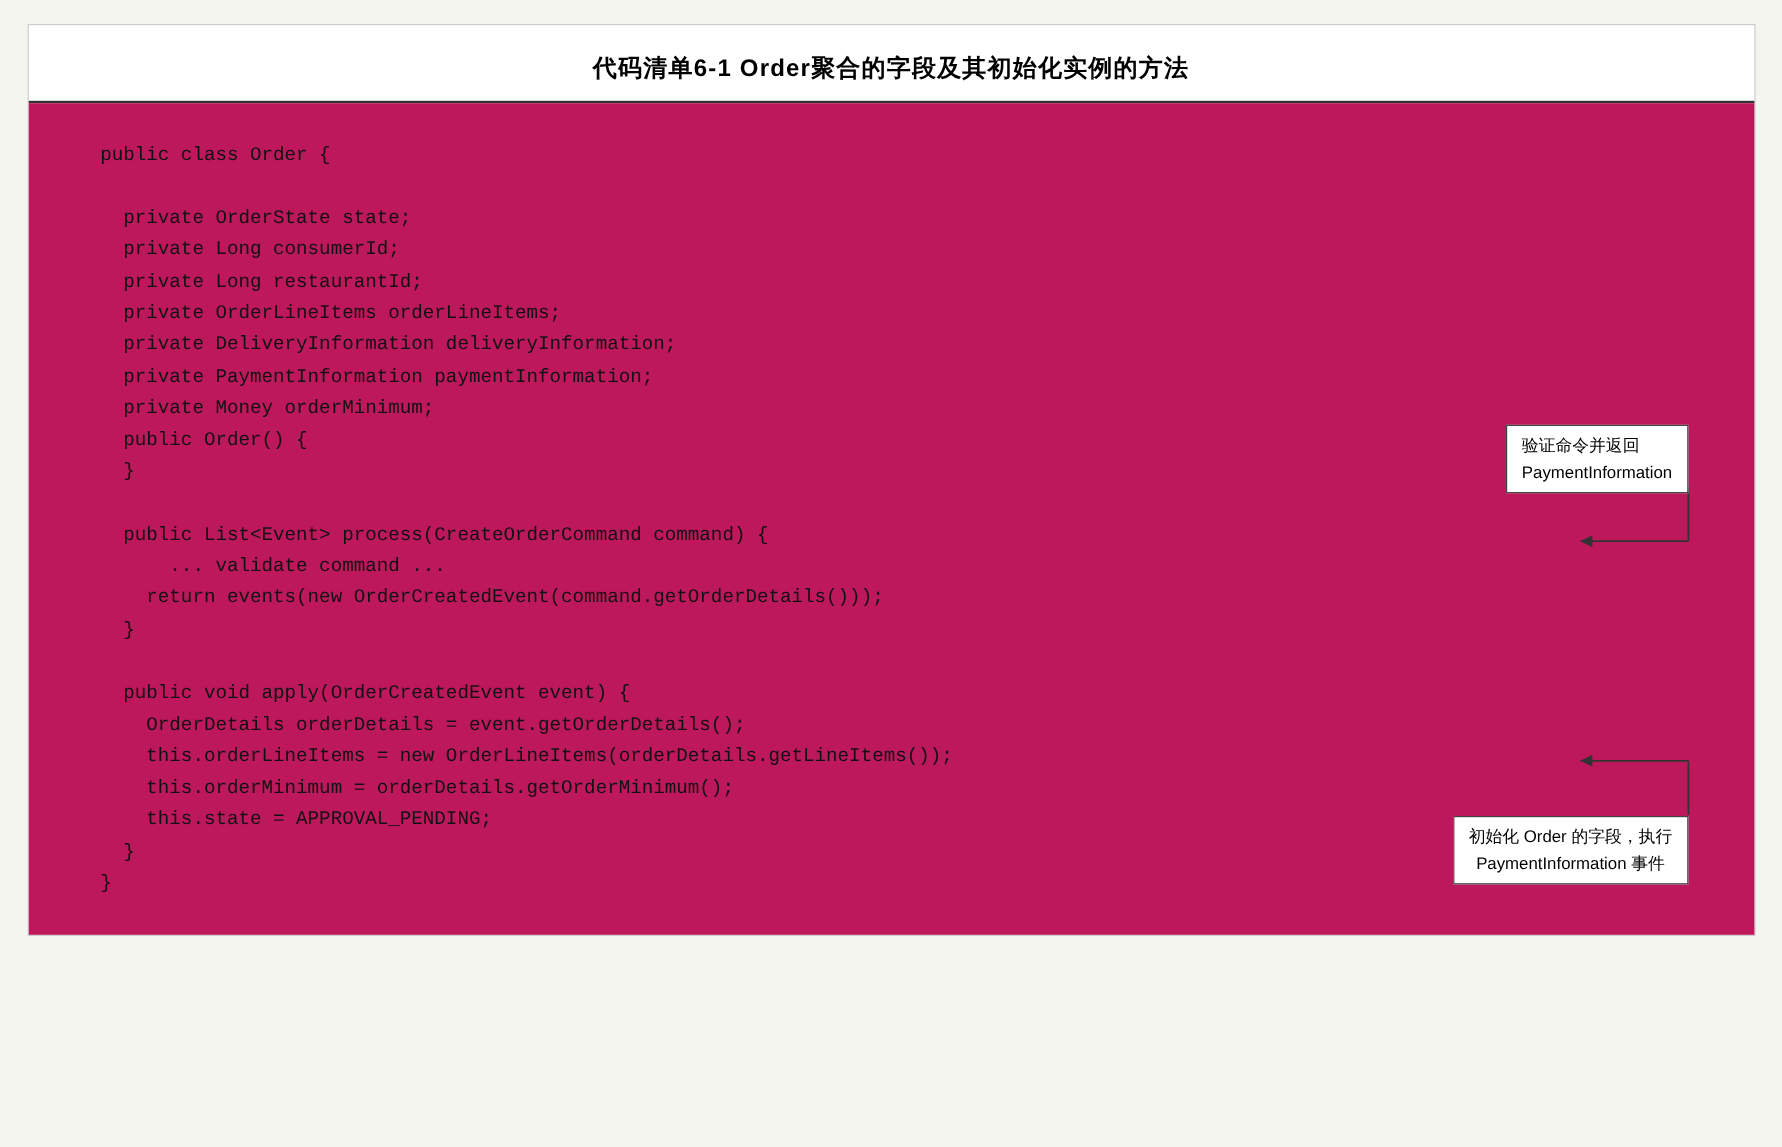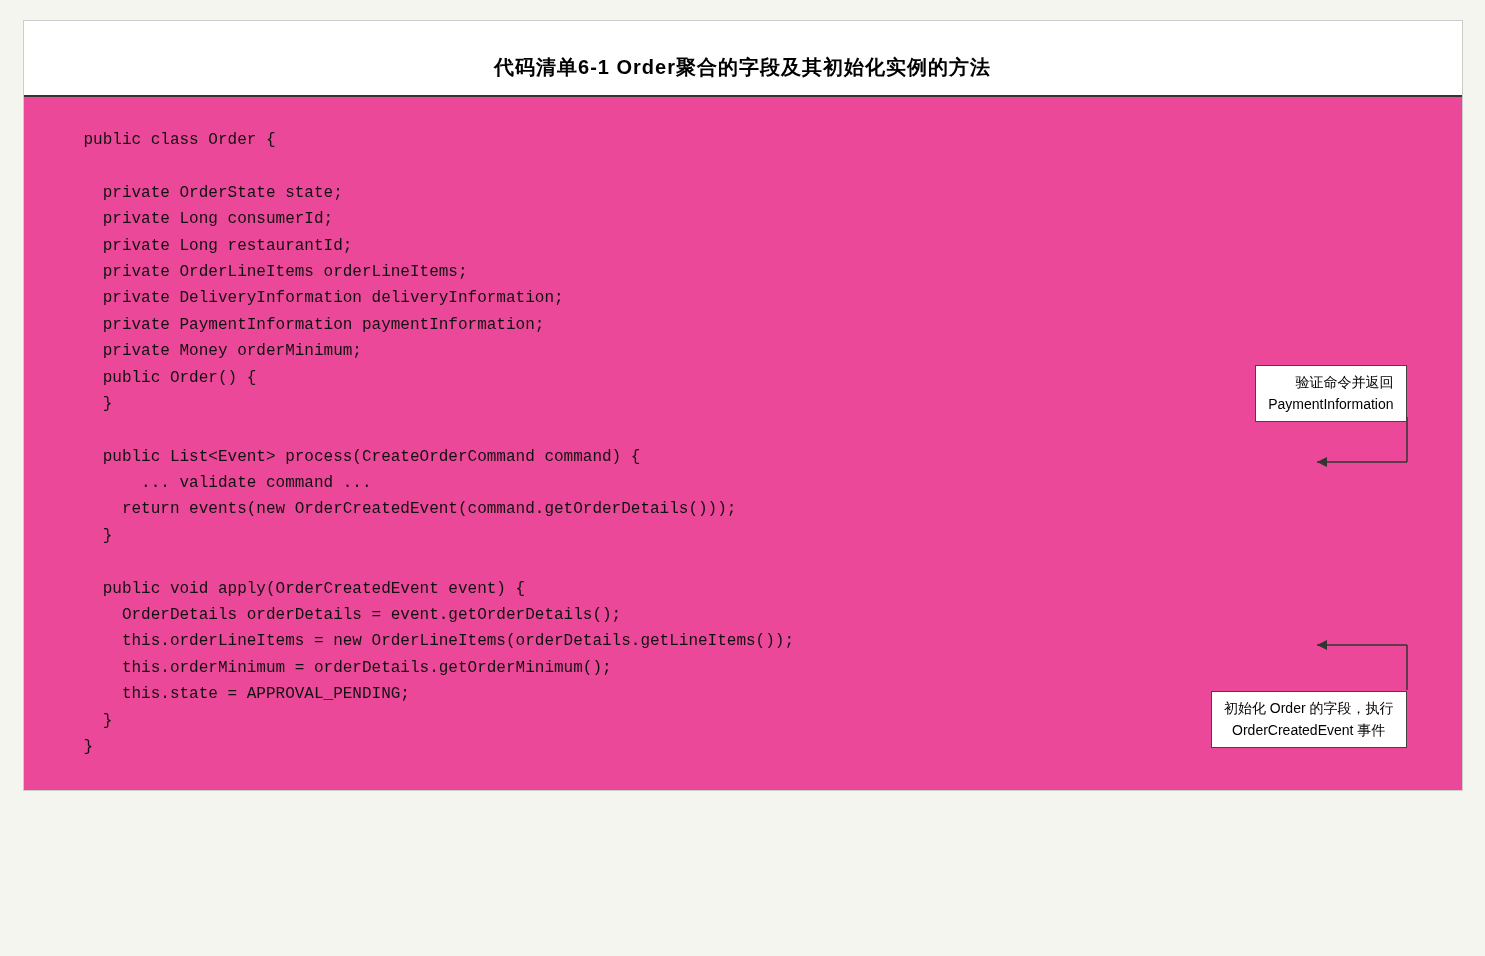--- a/index.html
+++ b/index.html
@@ -20,32 +20,32 @@
     }
 
     .page-container {
       width: 1440px;
       background: #ffffff;
       border: 1px solid #cccccc;
     }
 
     .page-title {
       text-align: center;
-      padding: 33px 20px 14px;
+      padding: 22px 20px 14px;
       font-size: 20px;
       font-weight: bold;
       font-family: 'SimHei', 'Microsoft YaHei', Georgia, sans-serif;
       border-bottom: 2px solid #333333;
       letter-spacing: 1px;
     }
 
     .code-block {
       padding: 30px 50px 30px 60px;
       position: relative;
-      background: #ec4899;
+      background: #be185d;
     }
 
     .code-content {
       font-family: 'Courier New', Courier, monospace;
       font-size: 16px;
       line-height: 1.65;
       color: #111111;
       white-space: pre;
     }
   </style>
@@ -74,36 +74,36 @@
   }
 
   public void apply(OrderCreatedEvent event) {
     OrderDetails orderDetails = event.getOrderDetails();
     this.orderLineItems = new OrderLineItems(orderDetails.getLineItems());
     this.orderMinimum = orderDetails.getOrderMinimum();
     this.state = APPROVAL_PENDING;
   }
 }</div>
 
-    <div style="position:absolute; right:55px; top:268px; border:1.5px solid #444; padding:6px 12px; background:#fff; font-family:'SimSun','Microsoft YaHei',sans-serif; font-size:14px; line-height:1.55; text-align:right; z-index:10;">
+    <div style="position:absolute; right:55px; top:268px; border:1.5px solid #444; padding:6px 12px; background:#fff; font-family:'SimSun','Microsoft YaHei',sans-serif; font-size:14px; line-height:1.55; z-index:10;">
       <span>验证命令并返回</span><br>
       <span>PaymentInformation</span>
     </div>
 
     <svg style="position:absolute; right:55px; top:320px; width:270px; height:60px; overflow:visible; z-index:9;">
 
       <line x1="270" y1="0" x2="270" y2="45" stroke="#333" stroke-width="1.5"></line>
       <line x1="270" y1="45" x2="180" y2="45" stroke="#333" stroke-width="1.5"></line>
 
       <polygon points="180,45 190,40 190,50" fill="#333"></polygon>
     </svg>
 
     <div style="position:absolute; right:55px; bottom:42px; border:1.5px solid #444; padding:6px 12px; background:#fff; font-family:'SimSun','Microsoft YaHei',sans-serif; font-size:14px; line-height:1.55; text-align:center; z-index:10;">
       <span>初始化 Order 的字段，执行</span><br>
-      <span>OrderCreatedEvent 事件</span>
+      <span>PaymentInformation 事件</span>
     </div>
 
     <svg style="position:absolute; right:55px; bottom:100px; width:270px; height:60px; overflow:visible; z-index:9;">
       <line x1="270" y1="60" x2="270" y2="15" stroke="#333" stroke-width="1.5"></line>
       <line x1="270" y1="15" x2="180" y2="15" stroke="#333" stroke-width="1.5"></line>
 
       <polygon points="180,15 190,10 190,20" fill="#333"></polygon>
     </svg>
 
   </div>

